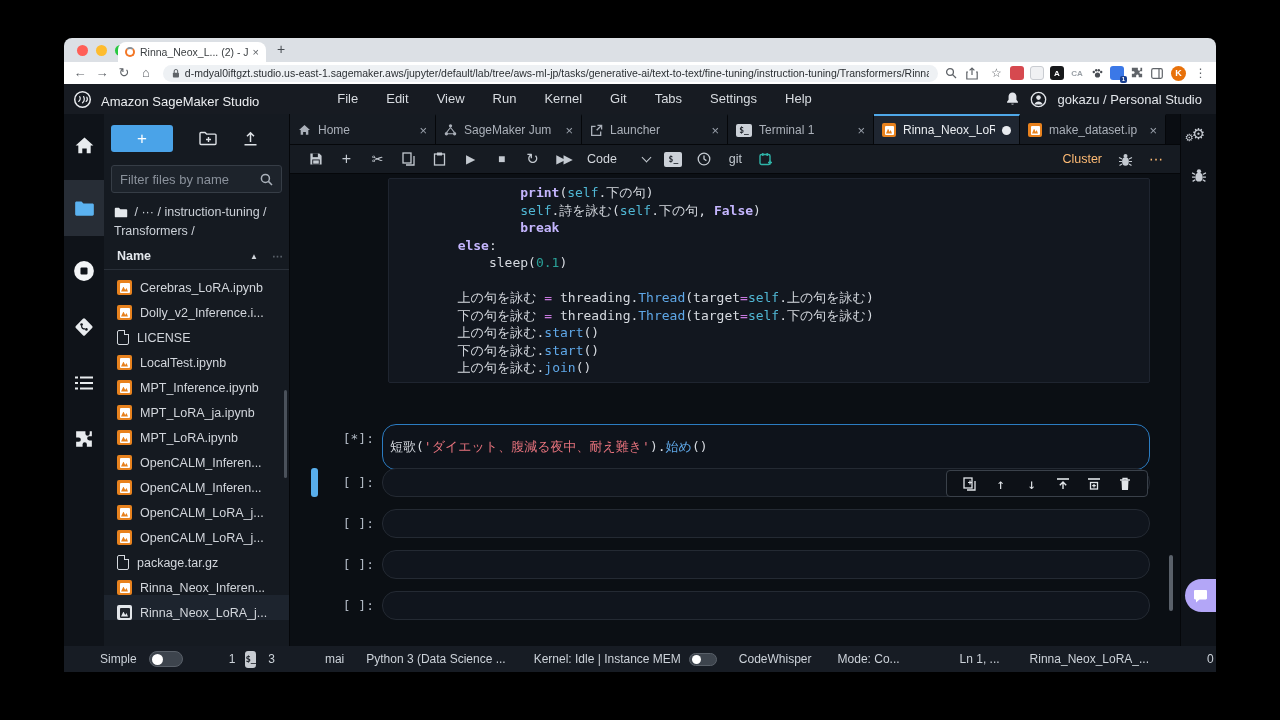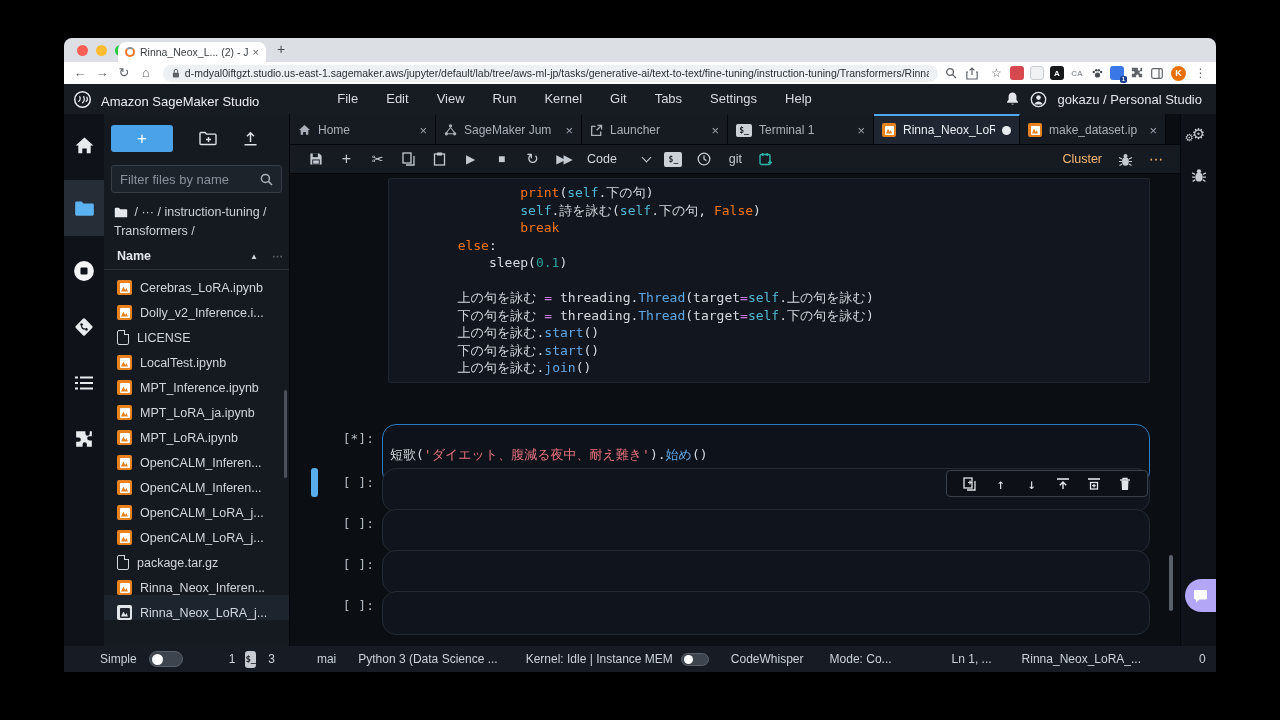--- a/index.html
+++ b/index.html
@@ -87,26 +87,26 @@
   .code-dd{display:flex;align-items:center;gap:26px;margin:0 8px;color:#d3d7dd;font-size:12.5px}
   .chev{width:7px;height:7px;border-right:1.5px solid #c4cad1;border-bottom:1.5px solid #c4cad1;
     transform:rotate(45deg);margin-top:-4px}
   .tb-right{margin-left:auto;display:flex;align-items:center;gap:16px;color:#fdba74;font-size:12.5px;margin-right:6px}
   
   .nbarea{flex:1;position:relative;background:#0b0f14;overflow:hidden;
     font-family:"DejaVu Sans Mono",monospace;font-size:13px}
   .codecell{position:absolute;left:98px;right:30px;top:4px;background:#12171f;
     border:1px solid #1f2530;border-radius:2px;padding:5px 6px}
   .cl{white-space:pre;line-height:17.5px;color:#d6dae0}
-  .tk-w{color:#d6dae0}.tk-k{color:#f97316;font-weight:normal}.tk-f{color:#5fa8e8}
+  .tk-w{color:#d6dae0}.tk-k{color:#c4b5fd;font-weight:bold}.tk-f{color:#5fa8e8}
   .tk-v{color:#50b7d4}.tk-o{color:#c678dd}.tk-s{color:#e8737d}.tk-n{color:#2aa198}
   .cellrow{position:absolute;left:0;right:30px;display:flex}
   .prompt{width:92px;text-align:right;padding:7px 8px 0 0;color:#aeb6c0;flex:none;font-size:13px}
   .editor{flex:1;border:1px solid #242a33;border-radius:14px;background:#10151d;min-height:29px;
-    padding:21px 7px;white-space:pre}
+    padding:13px 7px;white-space:pre}
   .editor.runfocus{border:1.5px solid #2b7cc2;background:#0e131b}
   .collapsebar{position:absolute;left:21px;width:7px;height:29px;background:#58aeec;border-radius:3px}
   .celltools{position:absolute;right:32px;top:296px;height:27px;border:1px solid #3a414a;border-radius:4px;
     background:#0d1117;display:flex;align-items:center;padding:0 7px;gap:0}
   .ct-btn{width:31px;display:flex;align-items:center;justify-content:center;color:#e2e6ea;font-size:14px}
   .nb-scrollbar{position:absolute;right:7px;top:381px;width:4px;height:56px;background:#5a616a;border-radius:2px}
   
   .rightstrip{width:36px;background:#0f1319;border-left:1px solid #05070a;flex:none;
     display:flex;flex-direction:column;align-items:center;padding-top:12px;gap:26px}
   .gears{color:#c8cdd4;font-size:15px;line-height:1;position:relative}
@@ -581,21 +581,21 @@
         <rect x="3" y="3" width="9" height="9" rx="1" fill="none" stroke="#c8cdd4" stroke-width="1.3"></rect>
         <rect x="6" y="6" width="3" height="3" fill="#c8cdd4"></rect>
         <path d="M5 0v2.5M10 0v2.5M5 12.5V15M10 12.5V15M0 5h2.5M0 10h2.5M12.5 5H15M12.5 10H15" stroke="#c8cdd4" stroke-width="1.2"></path>
       </svg>
       <svg width="17" height="17" viewBox="0 0 22 22" style="margin-left:32px">
         <rect x="4.5" y="4.5" width="13" height="13" rx="1.5" transform="rotate(45 11 11)" fill="#dfe3e8"></rect>
         <circle cx="8.6" cy="8.6" r="1.3" fill="#171c24"></circle>
         <circle cx="13.4" cy="13.4" r="1.3" fill="#171c24"></circle>
         <path d="M8.6 9.9c0 2 1.4 3 3.4 3" fill="none" stroke="#171c24" stroke-width="1.2"></path>
       </svg>
-      <span style="">mai</span>
+      <span style="margin-left:8px">mai</span>
       <span style="margin-left:22px">Python 3 (Data Science ...</span>
       <span style="margin-left:28px">Kernel: Idle | Instance MEM</span>
       <span class="toggle small" style="margin-left:8px">
           <span class="knob"></span>
         </span>
       <svg width="13" height="13" viewBox="0 0 14 14" style="margin-left:16px">
         <path d="M10.5 1.2A6.3 6.3 0 1 0 10.5 12.8 7.6 7.6 0 0 1 10.5 1.2Z" fill="#c8cdd4"></path>
       </svg>
       <span style="margin-left:6px">CodeWhisper</span>
       <span style="margin-left:26px">Mode: Co...</span>

